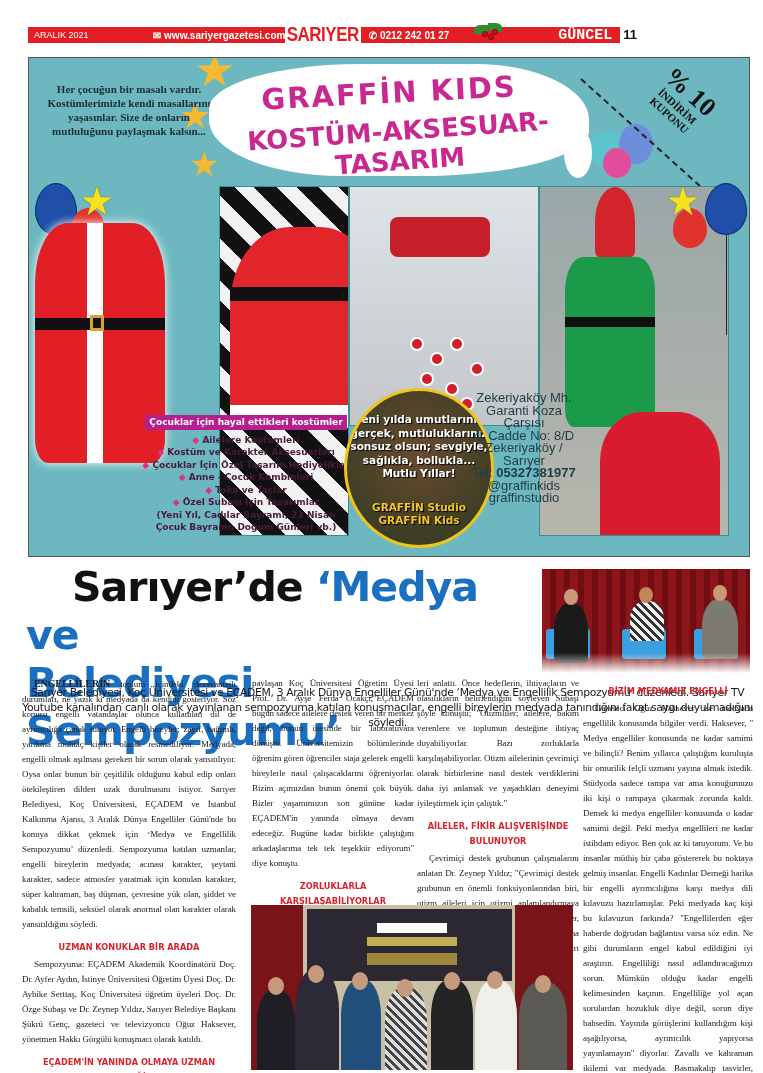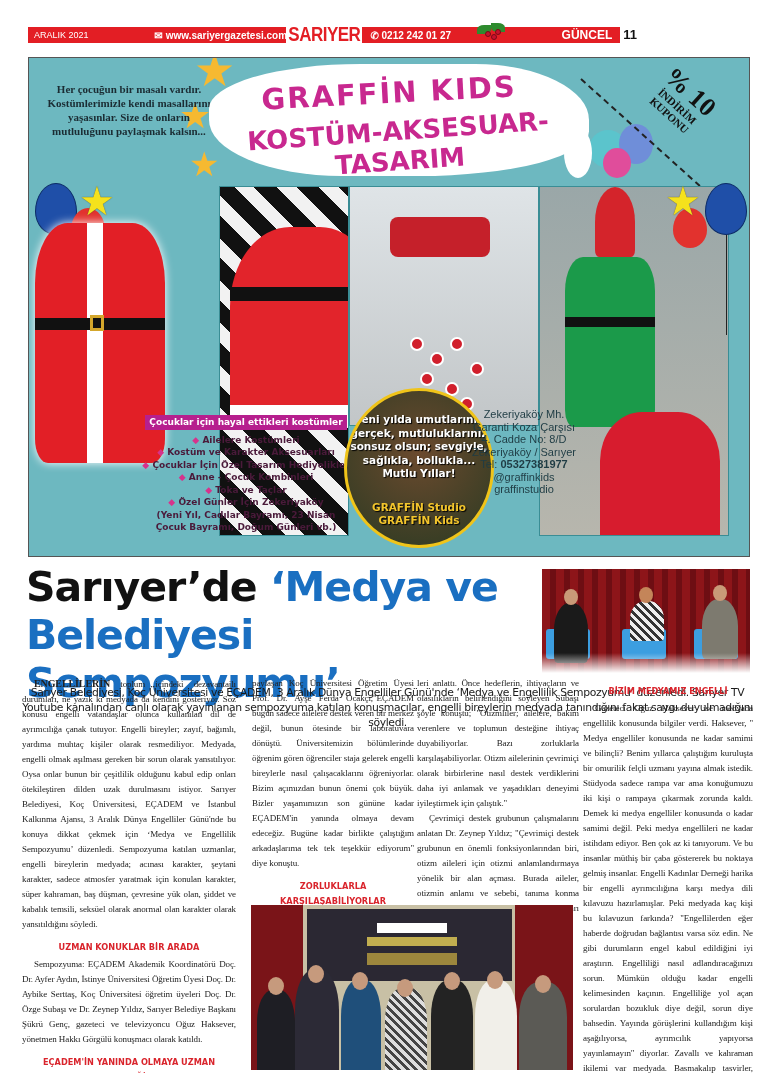--- a/index.html
+++ b/index.html
@@ -7,21 +7,21 @@
 
   
   .header { position: absolute; left: 28px; top: 27px; width: 612px; height: 16px; background: #e31e24; display: flex; align-items: center; font-family: "Liberation Sans", sans-serif; color: #fff; }
   .header .date { font-size: 9px; margin-left: 6px; width: 175px; }
   .header .web { font-size: 10px; font-weight: bold; display: flex; align-items: center; gap: 3px; width: 132px; }
   .header .logo { background: #fff; color: #e31e24; font-weight: bold; font-size: 17px; letter-spacing: -0.5px; padding: 0 2px; height: 20px; line-height: 20px; transform: scaleY(1.15); font-family: "Liberation Sans", sans-serif; }
   .header .phone { font-size: 10px; font-weight: bold; margin-left: 8px; width: 155px; }
   .header .holly { width: 30px; height: 22px; position: relative; margin-top: -6px; }
   .header .holly .leaf { position: absolute; width: 14px; height: 9px; background: #2e8b2e; border-radius: 50% 0; }
   .header .holly .berry { position: absolute; width: 6px; height: 6px; background: #c8102e; border-radius: 50%; border: 1px solid #7a0a17; }
-  .header .section { font-size: 12px; font-weight: bold; margin-left: 64px; }
+  .header .section { font-size: 15px; font-weight: bold; margin-left: 64px; font-family: Liberation Mono, monospace; }
   .header .pageno { background: #fff; color: #111; font-weight: bold; font-size: 13px; margin-left: 8px; padding: 0 3px; height: 16px; line-height: 16px; }
 
   
   .ad { position: absolute; left: 28px; top: 57px; width: 722px; height: 500px; background: #6db8c0; border: 1px solid #555; overflow: hidden; }
   .ad .tagline { position: absolute; left: 10px; top: 24px; width: 180px; text-align: center; font-weight: bold; font-size: 11px; line-height: 14px; color: #1b2c33; }
   .ad .star { position: absolute; color: #f6b931; font-size: 46px; line-height: 1; }
   .ad .brush { position: absolute; left: 180px; top: 6px; width: 380px; height: 112px; background: #fff; border-radius: 40% 30% 45% 35% / 40% 50% 40% 50%; }
   .ad .title1, .ad .title2 { position: absolute; color: #c8288f; font-family: "DejaVu Sans", sans-serif; font-weight: bold; letter-spacing: 2px; text-align: center; }
   .ad .title1 { left: 230px; top: 18px; width: 260px; font-size: 29px; transform: rotate(-3deg); }
   .ad .title2 { left: 190px; top: 58px; width: 360px; font-size: 26px; transform: rotate(-4deg); letter-spacing: 0; }
@@ -51,26 +51,26 @@
   .balloon { position: absolute; border-radius: 50% 50% 50% 50% / 55% 55% 45% 45%; }
   .balloon-string { position: absolute; width: 1px; background: #222; }
   .ystar { position: absolute; color: #f5e21c; font-size: 40px; text-shadow: 0 0 1px #333; line-height: 1; }
 
   .offer { position: absolute; left: 112px; top: 357px; width: 210px; text-align: center; font-family: "DejaVu Sans", sans-serif; font-size: 9px; line-height: 12.5px; color: #4a1a3a; font-weight: bold; }
   .offer .head { background: #b61f8e; color: #fff; padding: 1px 4px; margin-bottom: 4px; display: inline-block; }
   .offer .bullet { color: #d6338c; }
   .circle { position: absolute; left: 315px; top: 330px; width: 150px; height: 160px; border-radius: 50%; background: radial-gradient(circle at 50% 40%, #6b4a2e, #2b3a22); border: 3px solid #f0c419; overflow: hidden; }
   .circle .greet { position: absolute; left: 0; top: 22px; width: 100%; text-align: center; color: #fff; font-family: "DejaVu Sans", sans-serif; font-weight: bold; font-size: 10.5px; line-height: 13.5px; text-shadow: 1px 1px 1px #000; }
   .circle .studio { position: absolute; left: 0; top: 110px; width: 100%; text-align: center; color: #f3c52c; font-family: "DejaVu Sans", sans-serif; font-weight: bold; font-size: 10.5px; line-height: 13px; text-shadow: 1px 1px 1px #000; }
-  .address { position: absolute; left: 440px; top: 350px; width: 110px; text-align: center; font-family: "Liberation Sans", sans-serif; font-size: 11px; line-height: 12.5px; color: #1f3c44; }
+  .address { position: absolute; left: 440px; top: 334px; width: 110px; text-align: center; font-family: "Liberation Sans", sans-serif; font-size: 13px; line-height: 12.5px; color: #1f3c44; }
   .address .tel b { font-weight: bold; }
 
   
   .headline { position: absolute; left: 26px; top: 563px; width: 510px; font-family: "DejaVu Sans", sans-serif; font-weight: bold; font-size: 41px; line-height: 48px; letter-spacing: -1px; }
-  .headline .black { color: #111; }
+  .headline .black { color: #111; margin-left: 46px; }
   .headline .blue { color: #1a6fc1; }
   .topphoto { position: absolute; left: 542px; top: 569px; width: 208px; height: 104px; background: #8a1419; overflow: hidden; }
   .topphoto .curtain { position: absolute; inset: 0; background: repeating-linear-gradient(90deg, #8d1519 0 8px, #6e0e13 8px 14px); }
   .topphoto .floor { position: absolute; left: 0; bottom: 0; width: 100%; height: 20px; background: linear-gradient(transparent, #fff); }
   .topphoto .chair { position: absolute; bottom: 14px; width: 44px; height: 30px; background: #3c9ee0; border-radius: 3px; }
   .topphoto .person { position: absolute; border-radius: 45% 45% 10% 10%; }
   .topphoto .head { position: absolute; width: 14px; height: 16px; border-radius: 50%; background: #c99a78; }
 
   .lead { position: absolute; left: 20px; top: 685px; width: 735px; text-align: center; font-family: "DejaVu Sans", sans-serif; font-size: 10.8px; line-height: 15px; color: #1a1a1a; letter-spacing: -0.35px; }
 
@@ -177,21 +177,21 @@
   <span class="balloon" style="left:644px;top:150px;width:34px;height:40px;background:#e2322e;"></span>
   <span class="ystar" style="left:636px;top:124px;">★</span>
 
   <div class="offer">
     <div class="head">Çocuklar için hayal ettikleri kostümler</div>
     <div><span class="bullet">◆ </span><span>Ailelere Kostümleri</span></div>
     <div><span class="bullet">◆ </span><span>Kostüm ve Karakter Aksesuarları</span></div>
     <div><span class="bullet">◆ </span><span>Çocuklar İçin Özel Tasarım Hediyelikler</span></div>
     <div><span class="bullet">◆ </span><span>Anne - Çocuk Kombinleri</span></div>
     <div><span class="bullet">◆ </span><span>Toka ve Taçlar</span></div>
-    <div><span class="bullet">◆ </span><span>Özel Günler İçin Zekeriyaköy</span></div>
+    <div><span class="bullet">◆ </span><span>Özel Subaşı İçin Tasarımlar</span></div>
     <div>(Yeni Yıl, Cadılar Bayramı, 23 Nisan Çocuk Bayramı, Doğum Günleri vb.)</div>
   </div>
 
   <div class="circle">
     <div class="greet">Yeni yılda umutlarınız gerçek, mutluluklarınız sonsuz olsun; sevgiyle, sağlıkla, bollukla... Mutlu Yıllar!</div>
     <div class="studio">
       <div>GRAFFİN Studio</div>
       <div>GRAFFİN Kids</div>
     </div>
   </div>
@@ -237,20 +237,21 @@
 </div>
 
 <div class="col col2">
   <p style="text-indent:0;">paylaşan Koç Üniversitesi Öğretim Üyesi Prof. Dr. Ayşe Ferda Ocakçı,"EÇADEM bugün sadece ailelere destek veren bir merkez değil, bunun ötesinde bir laboratuvara dönüştü. Üniversitemizin bölümlerinde öğrenim gören öğrenciler staja gelerek engelli bireylerle nasıl çalışacaklarını öğreniyorlar. Bizim açımızdan bunun önemi çok büyük. Bizler yaşamımızın son gününe kadar EÇADEM'in yanında olmaya devam edeceğiz. Bugüne kadar birlikte çalıştığım arkadaşlarıma tek tek teşekkür ediyorum" diye konuştu.</p>
   <div class="sub">ZORLUKLARLA KARŞILAŞABİLİYORLAR</div>
   <p>Sosyal medyada otizm ve ailelere ilişkin bir çalışmadan bahseden Yrd. Doç.Dr. Özge Subaşı, Türkiye'de de Otizm Ailelere ve Komitesi'nin çevrimiçi pratiklerine dair yaptıkları inceleme-</p>
 </div>
 
 <div class="col col3">
   <p style="text-indent:0;">leri anlattı. Önce hedeflerin, ihtiyaçların ve olasılıkların belirlendiğini söyleyen Subaşı şöyle konuştu; "Otizmliler; ailelere, bakım verenlere ve toplumun desteğine ihtiyaç duyabiliyorlar. Bazı zorluklarla karşılaşabiliyorlar. Otizm ailelerinin çevrimiçi olarak birbirlerine nasıl destek verdiklerini daha iyi anlamak ve yaşadıkları deneyimi iyileştirmek için çalıştık."</p>
+  <div class="sub">AİLELER, FİKİR ALIŞVERİŞİNDE BULUNUYOR</div>
   <p>Çevrimiçi destek grubunun çalışmalarını anlatan Dr. Zeynep Yıldız; "Çevrimiçi destek grubunun en önemli fonksiyonlarından biri, otizm aileleri için otizmi anlamlandırmaya yönelik bir alan açması. Burada aileler, otizmin anlamı ve sebebi, tanıma konma süreci, semptomlarla başa çıkmanın yolları gibi konularda</p>
 </div>
 
 <div class="col col4">
   <div class="sub">BİZİM MEDYAMIZ ENGELLİ</div>
   <p>Gazeteci Oğuz Haksever ise medyada engellilik konusunda bilgiler verdi. Haksever, " Medya engelliler konusunda ne kadar samimi ve bilinçli? Benim yıllarca çalıştığım kuruluşta bir omurilik felçli uzmanı yayına almak istedik. Stüdyoda sadece rampa var ama konuğumuzu iki kişi o rampaya çıkarmak zorunda kaldı. Demek ki medya engelliler konusunda o kadar samimi değil. Peki medya engellileri ne kadar istihdam ediyor. Ben çok az ki tanıyorum. Ve bu insanlar müthiş bir çaba göstererek bu noktaya gelmiş insanlar. Engelli Kadınlar Derneği harika bir engelli ayrımcılığına karşı medya dili kılavuzu hazırlamışlar. Peki medyada kaç kişi bu kılavuzun farkında? "Engellilerden eğer haberde doğrudan bağlantısı varsa söz edin. Ne gibi durumların engel kabul edildiğini iyi araştırın. Engelliliği nasıl adlandıracağınızı sorun. Mümkün olduğu kadar engelli kelimesinden kaçının. Engelliliğe yol açan sorulardan bozukluk diye değil, sorun diye bahsedin. Yayında görüşlerini kullandığım kişi aşağılıyorsa, ayrımcılık yapıyorsa yayınlamayın" diyorlar. Zavallı ve kahraman ikilemi var medyada. Basmakalıp tasvirler, engellerini aşmış olan olağanüstü karakterler. Bizim medyamız engelli" diye konuştu.</p>
 </div>
 
 <div class="groupphoto">
   <div class="screen">

